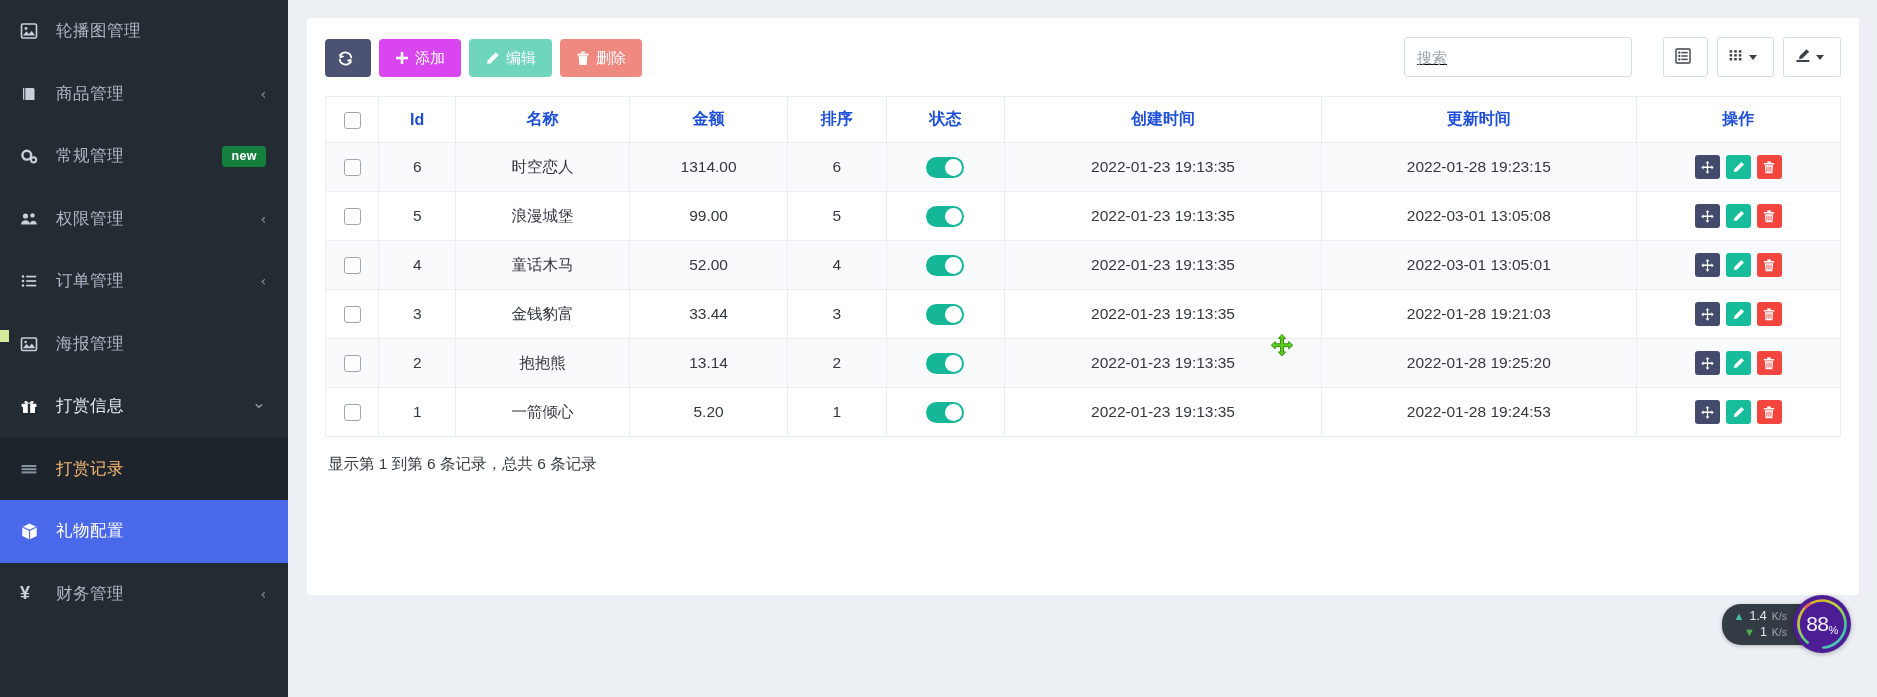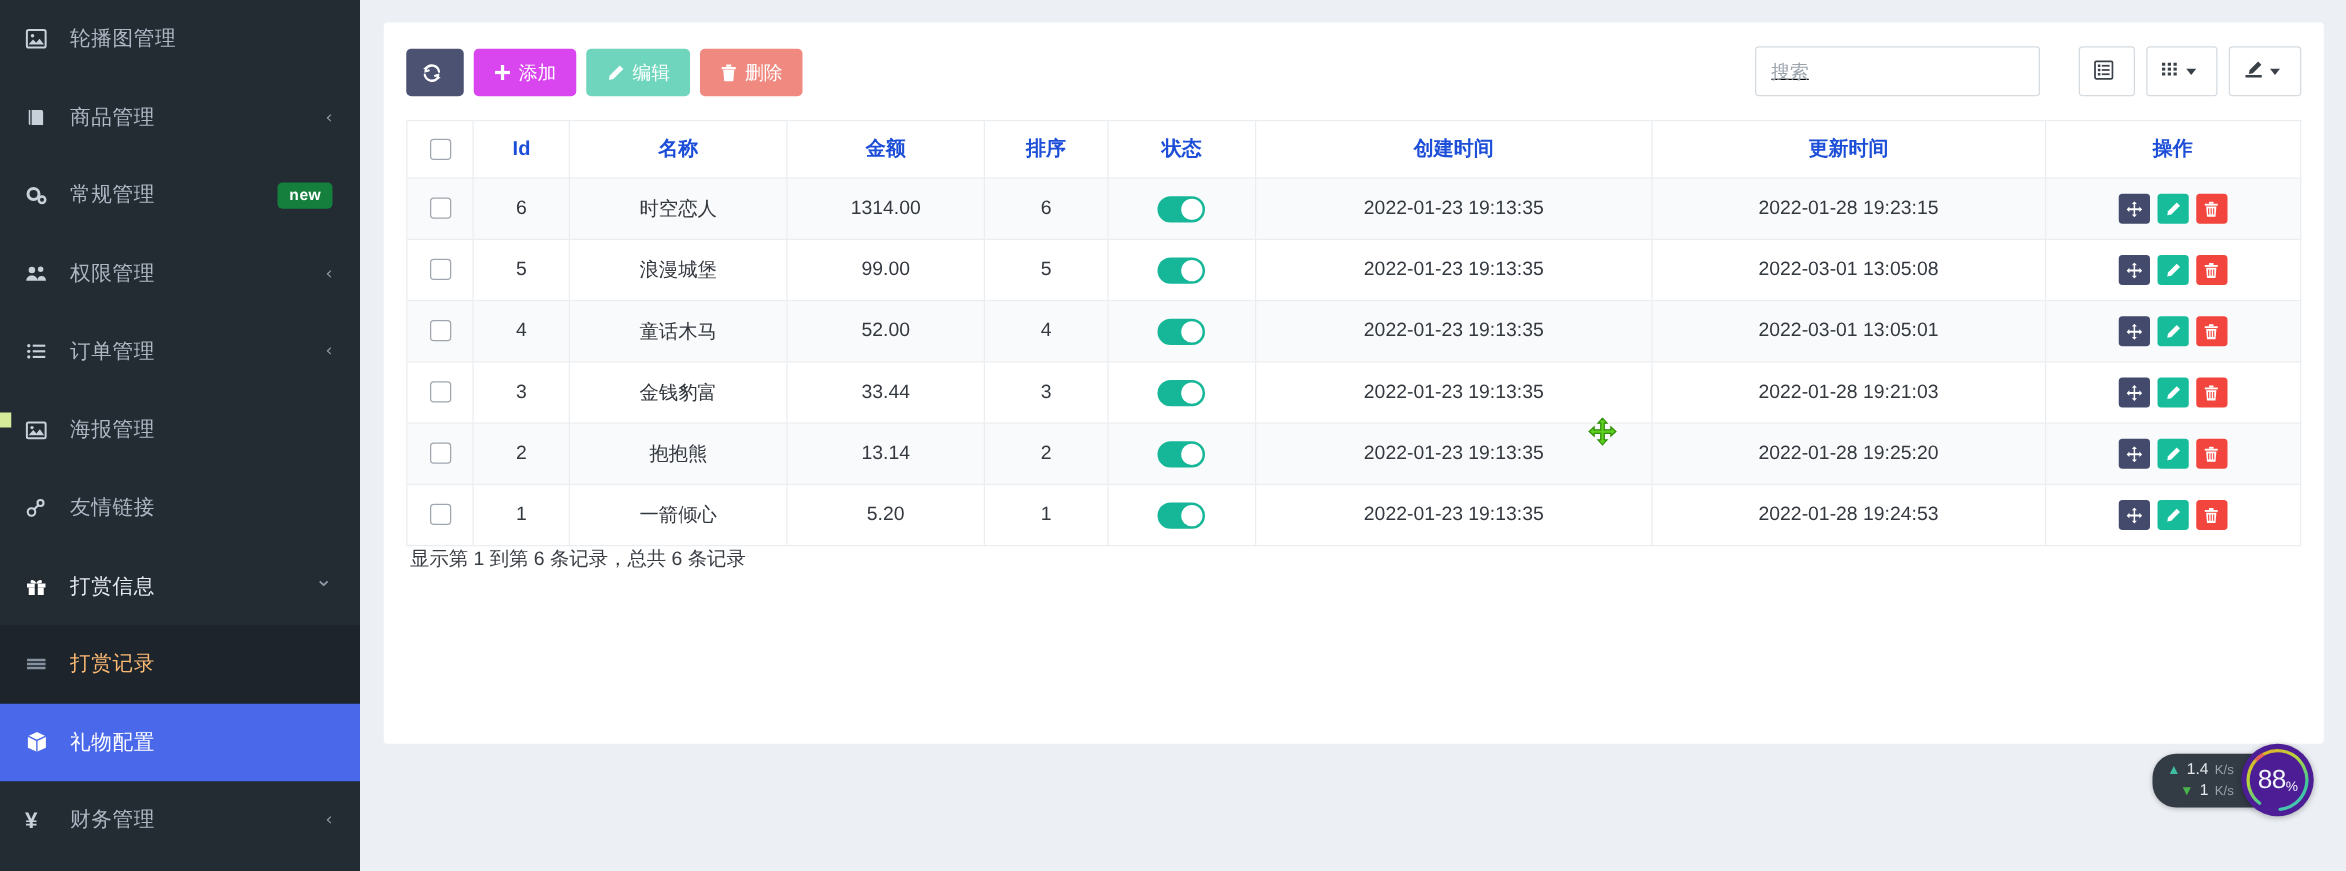--- a/index.html
+++ b/index.html
@@ -207,20 +207,21 @@
     display: inline-flex; align-items: center; justify-content: center;
     cursor: pointer;
     color: #fff;
   }
   .op-move { background: #434a6b; }
   .op-edit { background: #17bd9b; }
   .op-del  { background: #f1453d; }
   .op-btn svg { display: block; }
 
   .table-footer {
+    margin-top: 17px;
     font-size: 15.5px;
     color: #383d44;
     padding-left: 3px;
   }
 
   
   .net-widget {
     position: absolute;
     right: 26px; bottom: 44px;
     display: flex; align-items: center;
@@ -345,31 +346,20 @@
         <svg width="18" height="18" viewBox="0 0 18 18">
             <rect x="1.5" y="3" width="15" height="12.5" rx="1.2" fill="none" stroke="currentColor" stroke-width="1.6"></rect>
             <circle cx="5.6" cy="7" r="1.3" fill="currentColor"></circle>
             <path d="M2.8 13.2l3.8-4.2 2.5 2.7 2.8-3.3 3.4 4.8z" fill="currentColor"></path>
           </svg>
       </span>
       <span class="label">海报管理</span>
       <span class="chev"></span>
     </div>
 
-    <div class="nav-item">
-      <span class="ico">
-        <svg width="18" height="18" viewBox="0 0 18 18">
-            <circle cx="5.2" cy="12.6" r="3" fill="none" stroke="currentColor" stroke-width="1.7"></circle>
-            <circle cx="12.4" cy="5.4" r="2.4" fill="none" stroke="currentColor" stroke-width="1.7"></circle>
-            <path d="M7.3 10.5l3.3-3.3" stroke="currentColor" stroke-width="1.7"></path>
-          </svg>
-      </span>
-      <span class="label">友情链接</span>
-      <span class="chev"></span>
-    </div>
 
     <div class="nav-item" style="color:#e6ebf0;">
       <span class="ico" style="color:#ffffff;">
         <svg width="18" height="18" viewBox="0 0 18 18">
             <rect x="1.6" y="6.8" width="14.8" height="3.2" fill="currentColor"></rect>
             <rect x="3" y="10" width="12" height="6" fill="currentColor"></rect>
             <rect x="7.8" y="6.8" width="2.4" height="9.2" fill="#232b33"></rect>
             <path d="M9 6.5c-1.2-2.6-4.6-3.3-4.6-1.1 0 1.4 2.4 1.6 4.6 1.1zM9 6.5c1.2-2.6 4.6-3.3 4.6-1.1 0 1.4-2.4 1.6-4.6 1.1z" fill="currentColor"></path>
           </svg>
       </span>

